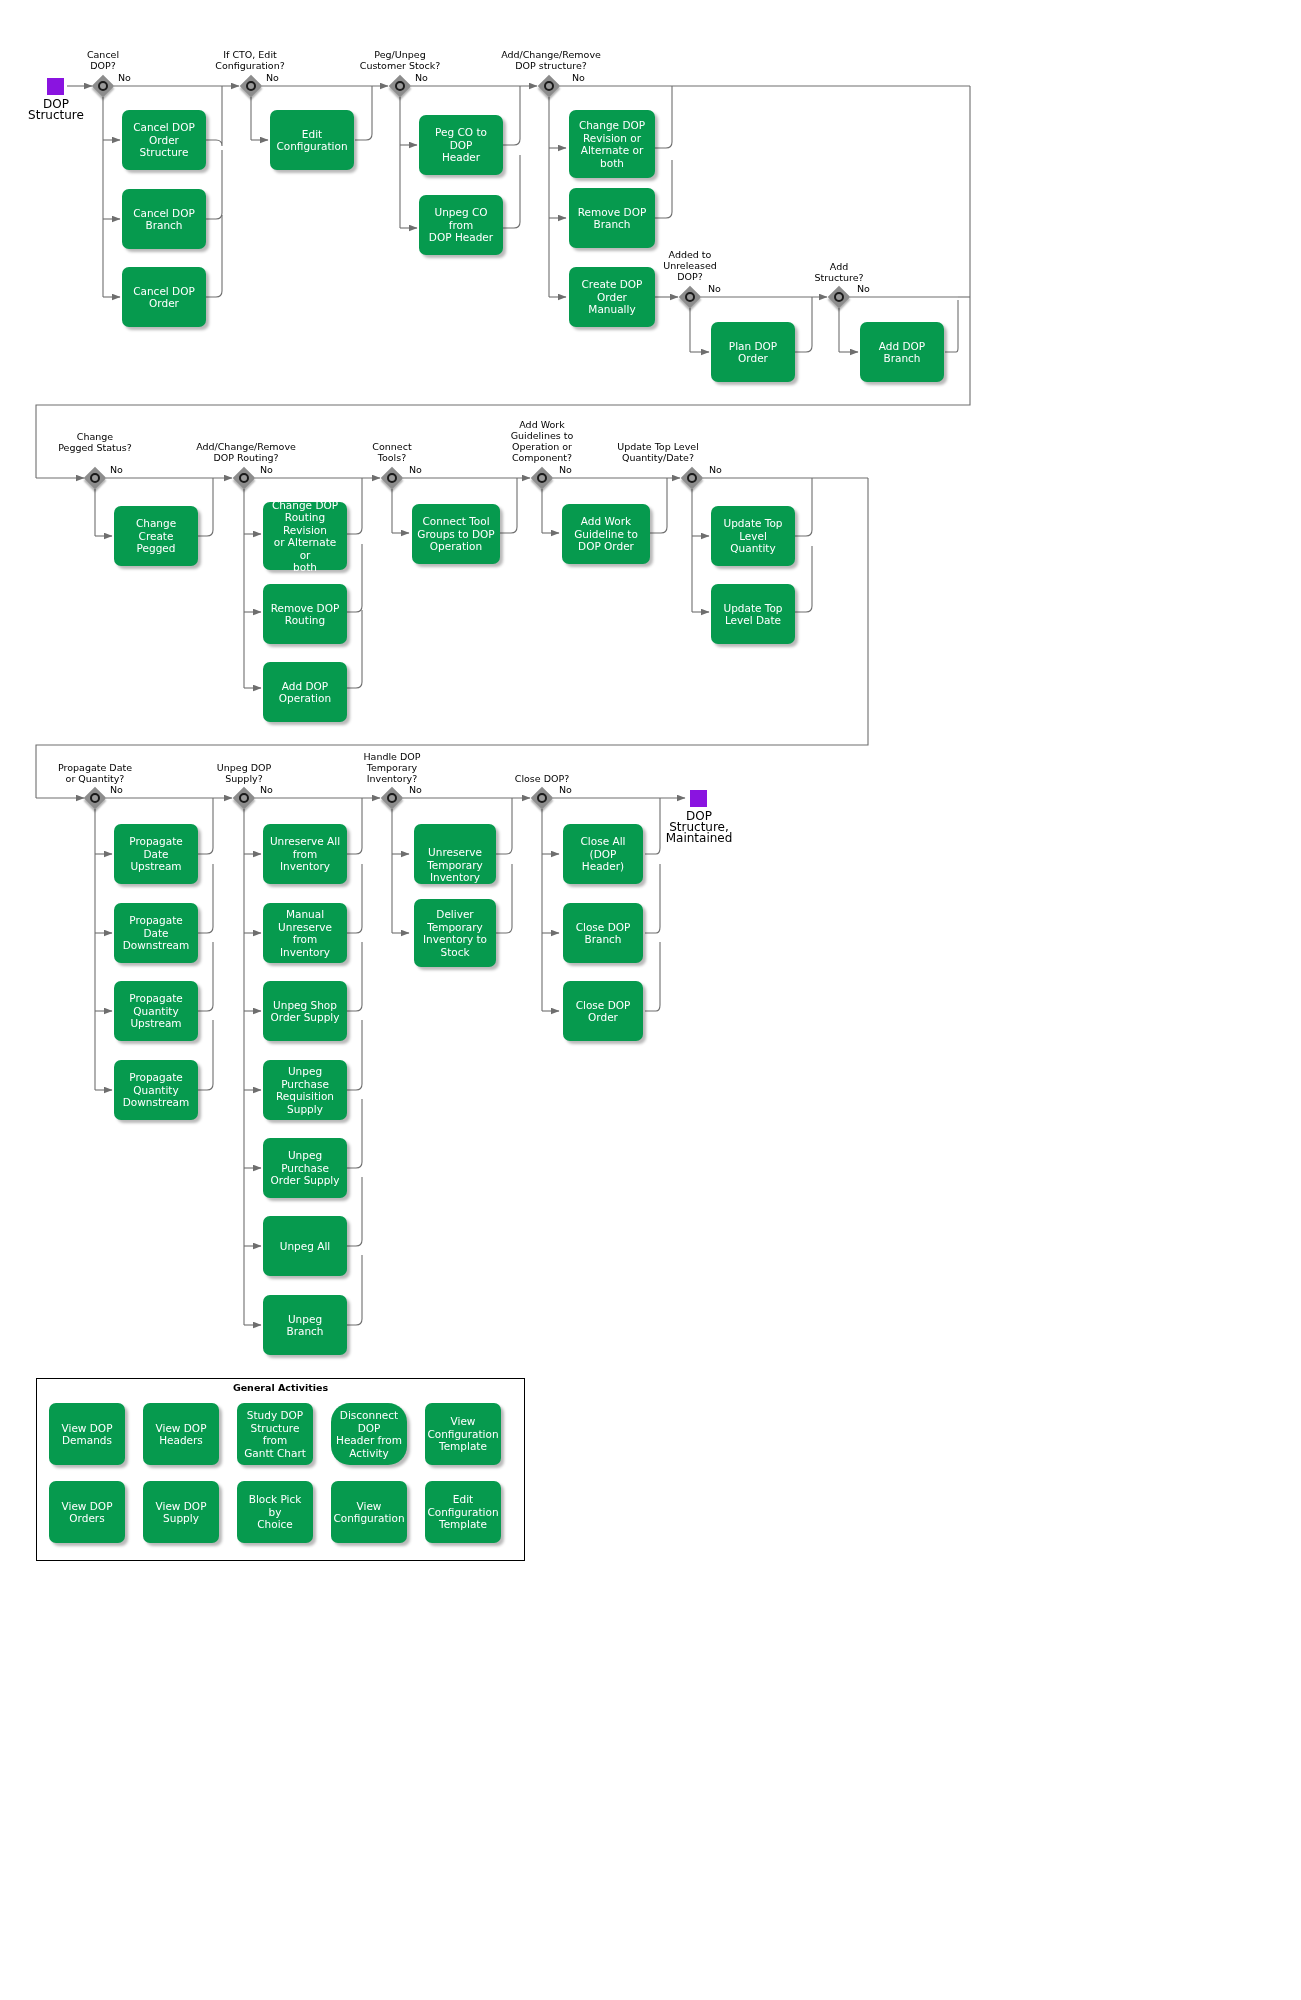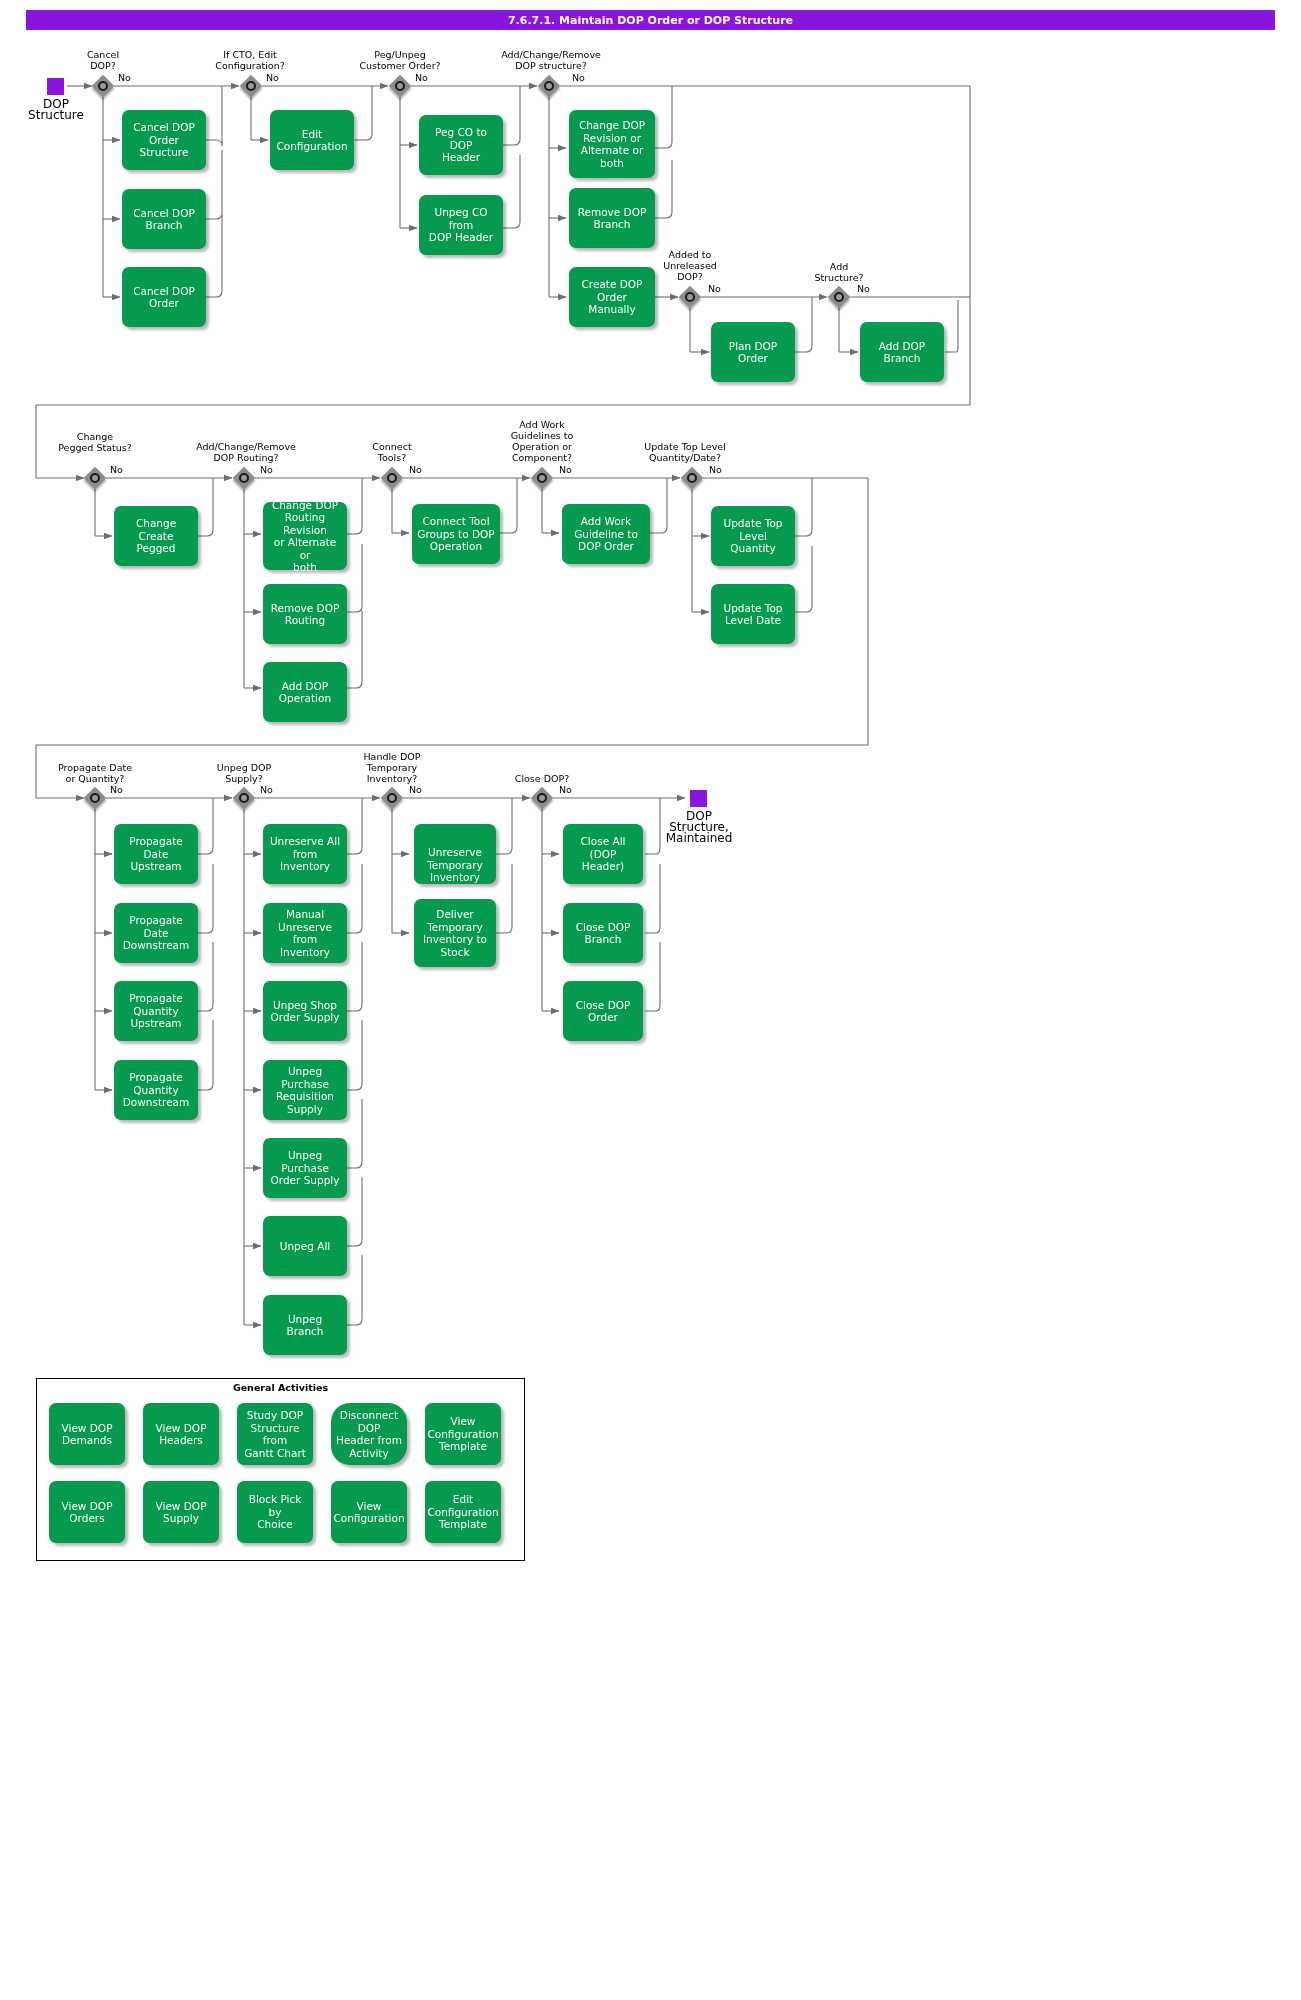--- a/index.html
+++ b/index.html
@@ -114,21 +114,20 @@
     font-weight: bold;
     color: #000000;
     text-align: center;
   }
 </style>
 </head>
 <body>
 
 <div id="page">
 
-  <div class="titlebar">7.6.7.1. Maintain DOP Order or DOP Structure</div>
 
   <svg id="wires" viewBox="0 0 1301 2000" xmlns="http://www.w3.org/2000/svg">
     <defs>
       <marker id="ar" markerWidth="9" markerHeight="7" refX="8.5" refY="3.5" orient="auto" markerUnits="userSpaceOnUse">
         <path d="M0,0 L9,3.5 L0,7 z" fill="#6E6E6E"></path>
       </marker>
     </defs>
     <g fill="none" stroke="#6E6E6E" stroke-width="1.1">
 
       <path d="M67,86 L92,86" marker-end="url(#ar)"></path>
@@ -283,21 +282,21 @@
     </div>
   <div class="dlabel" style="left: 200px; top: 49px; width: 100px; white-space: pre-line;">If CTO, Edit
 Configuration?</div>
   <div class="nolabel" style="left:266px; top:72px;">No</div>
 
   <div class="dec" style="left:389px; top:75px;">
       <div class="dia"></div>
       <div class="ring"></div>
     </div>
   <div class="dlabel" style="left: 340px; top: 49px; width: 120px; white-space: pre-line;">Peg/Unpeg
-Customer Order?</div>
+Customer Stock?</div>
   <div class="nolabel" style="left:415px; top:72px;">No</div>
 
   <div class="dec" style="left:538px; top:75px;">
       <div class="dia"></div>
       <div class="ring"></div>
     </div>
   <div class="dlabel" style="left: 481px; top: 49px; width: 140px; white-space: pre-line;">Add/Change/Remove
 DOP structure?</div>
   <div class="nolabel" style="left:572px; top:72px;">No</div>
 
@@ -349,21 +348,21 @@
   <div class="dlabel" style="left: 492px; top: 419px; width: 100px; white-space: pre-line;">Add Work
 Guidelines to
 Operation or
 Component?</div>
   <div class="nolabel" style="left:559px; top:464px;">No</div>
 
   <div class="dec" style="left:681px; top:467px;">
       <div class="dia"></div>
       <div class="ring"></div>
     </div>
-  <div class="dlabel" style="left: 625px; top: 441px; width: 120px; white-space: pre-line;">Update Top Level
+  <div class="dlabel" style="left: 598px; top: 441px; width: 120px; white-space: pre-line;">Update Top Level
 Quantity/Date?</div>
   <div class="nolabel" style="left:709px; top:464px;">No</div>
 
   <div class="dec" style="left:84px; top:787px;">
       <div class="dia"></div>
       <div class="ring"></div>
     </div>
   <div class="dlabel" style="left: 40px; top: 762px; width: 110px; white-space: pre-line;">Propagate Date
 or Quantity?</div>
   <div class="nolabel" style="left:110px; top:784px;">No</div>

